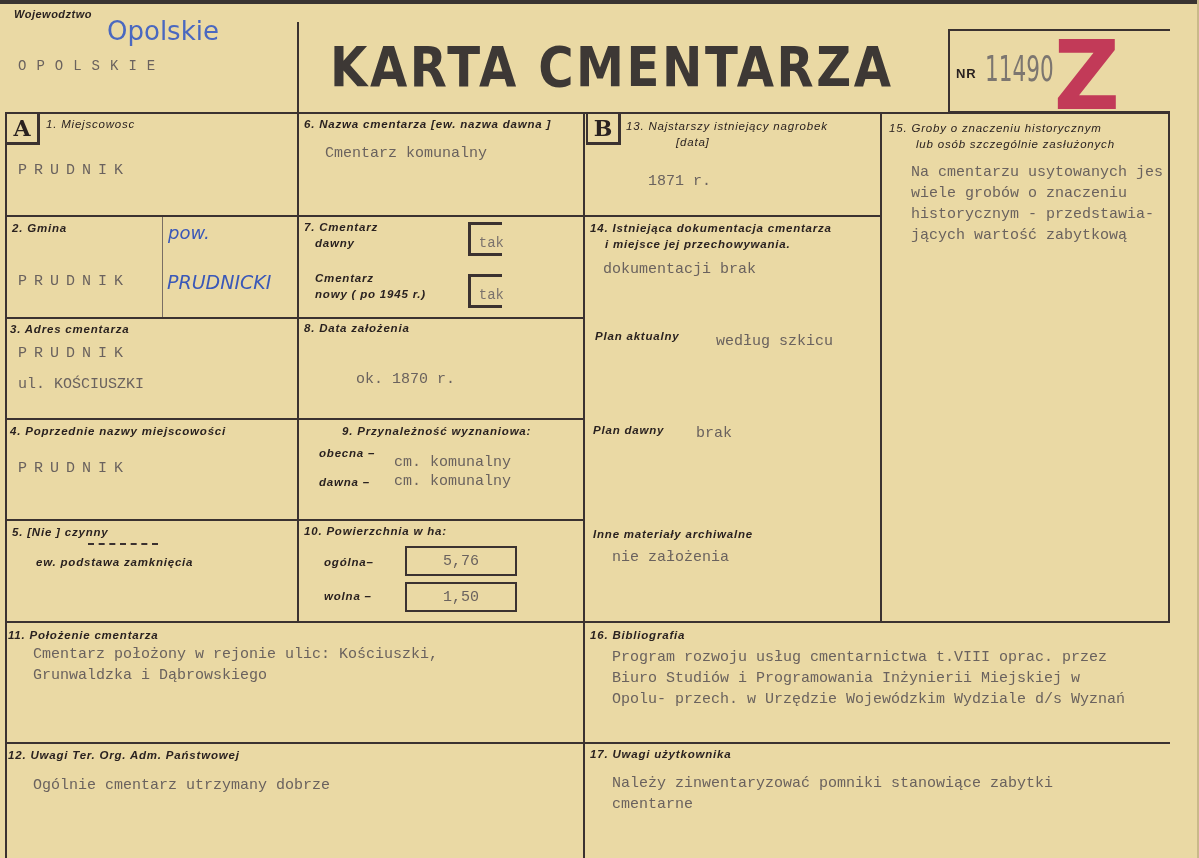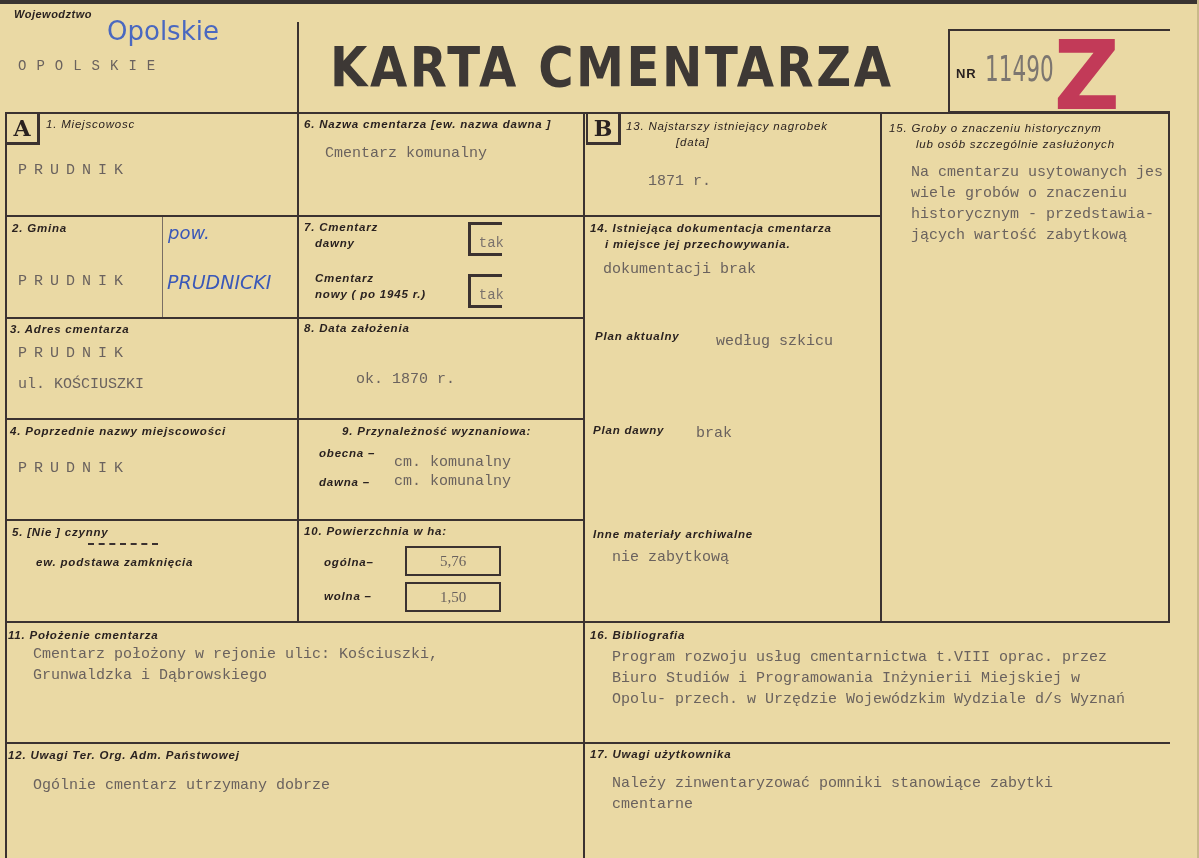--- a/index.html
+++ b/index.html
@@ -34,21 +34,21 @@
     font-family:"DejaVu Serif", serif; font-weight:bold; font-size:22px;
     text-align:center; line-height:28px; color:#2a2220;
   }
   .tickbox {
     position:absolute; width:34px; height:34px; border:3px solid #3b3230;
     border-right:none; box-sizing:border-box;
   }
   .tickbox span { position:absolute; right:-2px; top:10px; font-family:"Liberation Mono", monospace; font-size:14px; color:#7a726c; }
   .valbox {
     position:absolute; border:2.5px solid #3b3230; box-sizing:border-box;
-    width:96px; height:30px; font-family:Liberation Serif, serif;
+    width:112px; height:30px; font-family:Liberation Mono, monospace;
     font-size:15px; color:#6a625e; text-align:center; line-height:27px;
   }
   .title {
     position:absolute; left:330px; top:34px; font-family:"DejaVu Sans", sans-serif;
     font-weight:bold; font-size:56px; color:#3d3835; letter-spacing:3px;
     transform:scaleX(0.86); transform-origin:left top; white-space:nowrap;
   }
   .nrbox {
     position:absolute; left:948px; top:29px; width:222px; height:84px;
     border:2px solid #3b3230; border-right:none; box-sizing:border-box;
@@ -148,21 +148,21 @@
 <div class="typed" style="left:648px;top:173px;">1871 r.</div>
 
 <div class="lbl" style="left:590px;top:222px;">14. Istniejąca dokumentacja cmentarza</div>
 <div class="lbl" style="left:605px;top:238px;">i miejsce  jej  przechowywania.</div>
 <div class="typed" style="left:603px;top:261px;">dokumentacji brak</div>
 <div class="lbl" style="left:566px;top:330px;margin-left:29px;">Plan  aktualny</div>
 <div class="typed" style="left:716px;top:327px;margin-top:6px;">według szkicu</div>
 <div class="lbl" style="left:593px;top:424px;">Plan  dawny</div>
 <div class="typed" style="left:696px;top:425px;">brak</div>
 <div class="lbl" style="left:593px;top:528px;">Inne  materiały  archiwalne</div>
-<div class="typed" style="left:612px;top:549px;">nie zabytkową</div>
+<div class="typed" style="left:612px;top:549px;">nie założenia</div>
 
 <div class="lbl" style="left:889px;top:122px;font-weight:normal;">15. Groby  o znaczeniu  historycznym</div>
 <div class="lbl" style="left:916px;top:138px;font-weight:normal;">lub  osób  szczególnie  zasłużonych</div>
 <div class="typed" style="left:911px;top:164px;">Na cmentarzu usytowanych jes</div>
 <div class="typed" style="left:911px;top:185px;">wiele grobów o znaczeniu</div>
 <div class="typed" style="left:911px;top:206px;">historycznym - przedstawia-</div>
 <div class="typed" style="left:911px;top:227px;">jących wartość zabytkową</div>
 
 <div class="lbl" style="left:8px;top:629px;">11. Położenie   cmentarza</div>
 <div class="typed" style="left:33px;top:646px;">Cmentarz położony w rejonie ulic: Kościuszki,</div>

